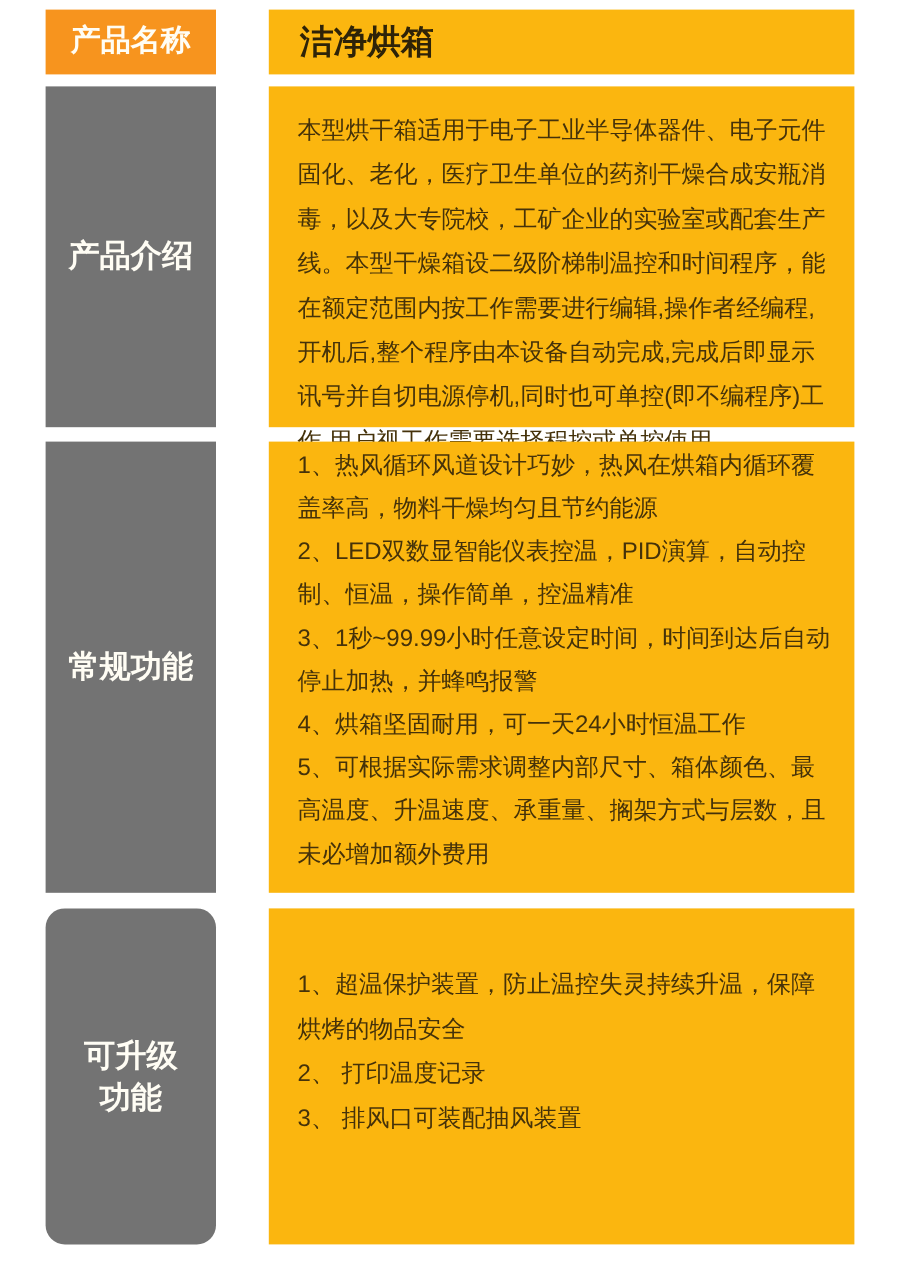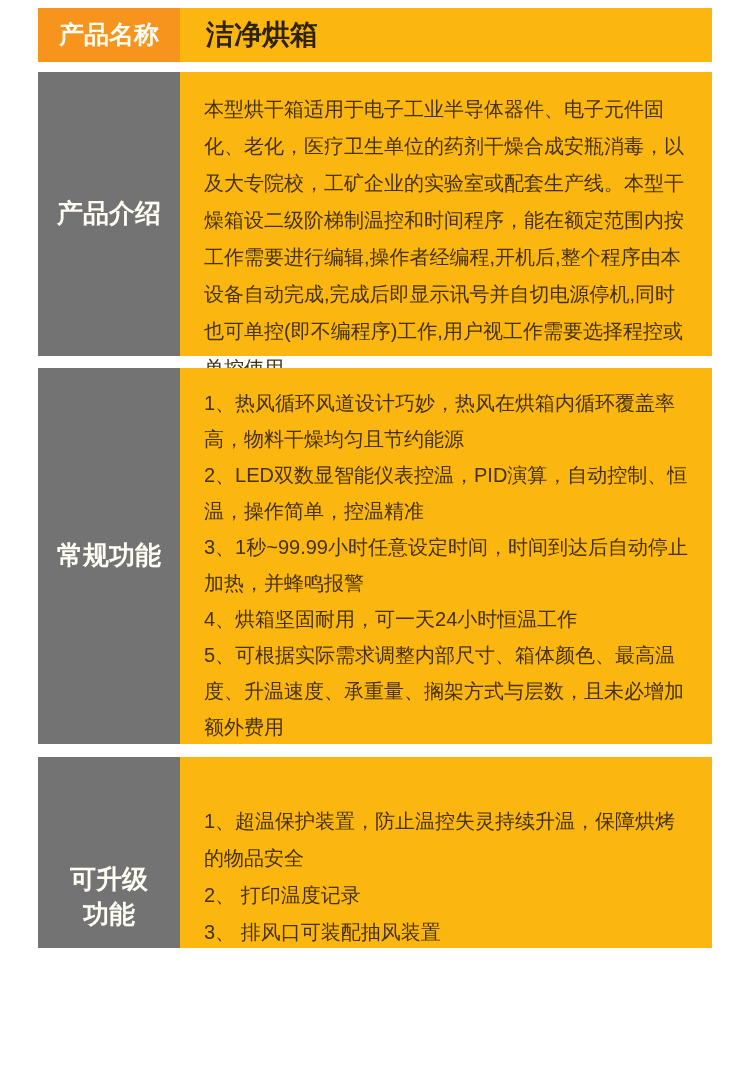--- a/index.html
+++ b/index.html
@@ -1,20 +1,20 @@
 <!DOCTYPE html>
 <html><head>
 <meta charset="utf-8">
 <style>
   * { box-sizing: border-box; margin: 0; padding: 0; }
   html, body { background: #ffffff; }
   .page {
     position: relative;
     width: 749px;
-    height: 948px;
+    height: 1066px;
     background: #ffffff;
     overflow: hidden;
     font-family: "Liberation Sans", "DejaVu Sans", sans-serif;
   }
   .sheet {
     position: absolute;
     left: 38px;
     top: 8px;
     width: 674px;
   }
@@ -30,20 +30,21 @@
     line-height: 1.35;
     display: flex;
     align-items: center;
     justify-content: center;
     text-align: center;
   }
   .cell.content {
     flex: 1;
     background: #FBB60F;
     color: #45320A;
+    margin-left: 44px;
   }
   
   .row-title { height: 54px; }
   .row-title .label { background: #F7941E; font-size: 25px; }
   .row-title .content {
     display: flex;
     align-items: center;
     padding-left: 26px;
     font-size: 28px;
     font-weight: bold;
@@ -52,32 +53,32 @@
   
   .row-intro { height: 284px; margin-bottom: 12px; }
   .row-intro .content {
     padding: 19px 20px 0 24px;
     font-size: 20px;
     line-height: 37px;
   }
   
   .row-regular { height: 376px; margin-bottom: 13px; }
   .row-regular .content {
-    padding: 17px 18px 0 24px;
+    padding: 2px 18px 0 24px;
     font-size: 20px;
     line-height: 36px;
   }
   
   .row-upgrade { height: 280px; margin-bottom: 0; }
   .row-upgrade .content {
     padding: 46px 18px 0 24px;
     font-size: 20px;
     line-height: 37px;
   }
-  .row-upgrade .label { padding: 0 28px; }
+  .row-upgrade .label { padding: 0 28px; border-radius: 16px; }
   .item { text-align: left; }
   .para { text-align: left; }
 </style>
 </head>
 <body>
 
 <div class="page">
   <div class="sheet">
 
     <div class="row row-title">

